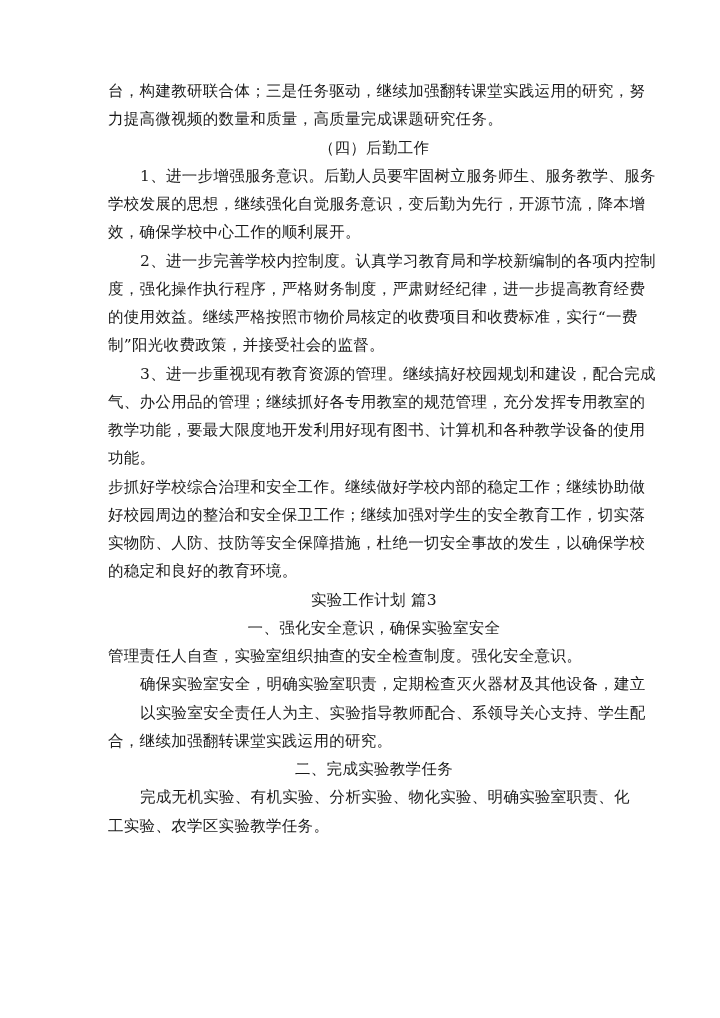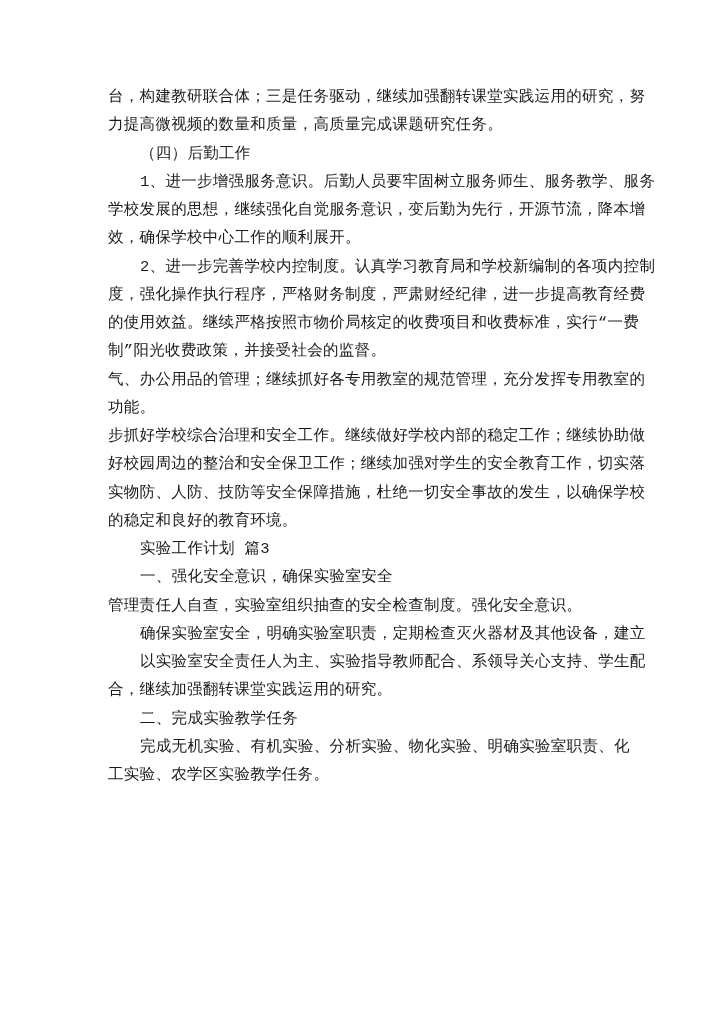--- a/index.html
+++ b/index.html
@@ -11,50 +11,52 @@
     width: 720px;
     height: 1018px;
     position: relative;
     overflow: hidden;
     font-family: "DejaVu Serif", "Liberation Serif", serif;
     color: #1a1a1a;
   }
   .page {
     position: absolute;
     left: 108px;
-    top: 83px;
+    top: 77px;
     width: 500px;
-    font-family: Liberation Mono, monospace;
   }
   .line {
     font-size: 15.5px;
     line-height: 28.25px;
     height: 28.25px;
     white-space: nowrap;
     letter-spacing: 0.3px;
   }
   .indent {
     padding-left: 32px;
+    text-align: center;
   }
 </style>
 </head>
 <body>
 
 <div class="page">
   <div class="line">台，构建教研联合体；三是任务驱动，继续加强翻转课堂实践运用的研究，努</div>
   <div class="line">力提高微视频的数量和质量，高质量完成课题研究任务。</div>
   <div class="line indent">（四）后勤工作</div>
   <div class="line indent">1、进一步增强服务意识。后勤人员要牢固树立服务师生、服务教学、服务</div>
   <div class="line">学校发展的思想，继续强化自觉服务意识，变后勤为先行，开源节流，降本增</div>
   <div class="line">效，确保学校中心工作的顺利展开。</div>
   <div class="line indent">2、进一步完善学校内控制度。认真学习教育局和学校新编制的各项内控制</div>
   <div class="line">度，强化操作执行程序，严格财务制度，严肃财经纪律，进一步提高教育经费</div>
   <div class="line">的使用效益。继续严格按照市物价局核定的收费项目和收费标准，实行“一费</div>
   <div class="line">制”阳光收费政策，并接受社会的监督。</div>
+  <div class="line indent">3、进一步重视现有教育资源的管理。继续搞好校园规划和建设，配合完成</div>
   <div class="line">气、办公用品的管理；继续抓好各专用教室的规范管理，充分发挥专用教室的</div>
+  <div class="line">教学功能，要最大限度地开发利用好现有图书、计算机和各种教学设备的使用</div>
   <div class="line">功能。</div>
   <div class="line">步抓好学校综合治理和安全工作。继续做好学校内部的稳定工作；继续协助做</div>
   <div class="line">好校园周边的整治和安全保卫工作；继续加强对学生的安全教育工作，切实落</div>
   <div class="line">实物防、人防、技防等安全保障措施，杜绝一切安全事故的发生，以确保学校</div>
   <div class="line">的稳定和良好的教育环境。</div>
   <div class="line indent">实验工作计划 篇3</div>
   <div class="line indent">一、强化安全意识，确保实验室安全</div>
   <div class="line">管理责任人自查，实验室组织抽查的安全检查制度。强化安全意识。</div>
   <div class="line indent">确保实验室安全，明确实验室职责，定期检查灭火器材及其他设备，建立</div>
   <div class="line indent">以实验室安全责任人为主、实验指导教师配合、系领导关心支持、学生配</div>

